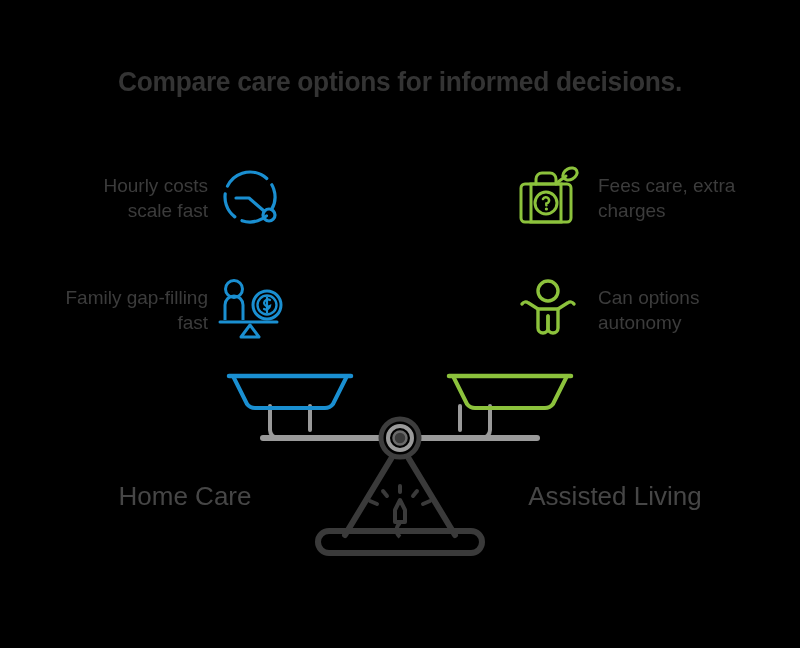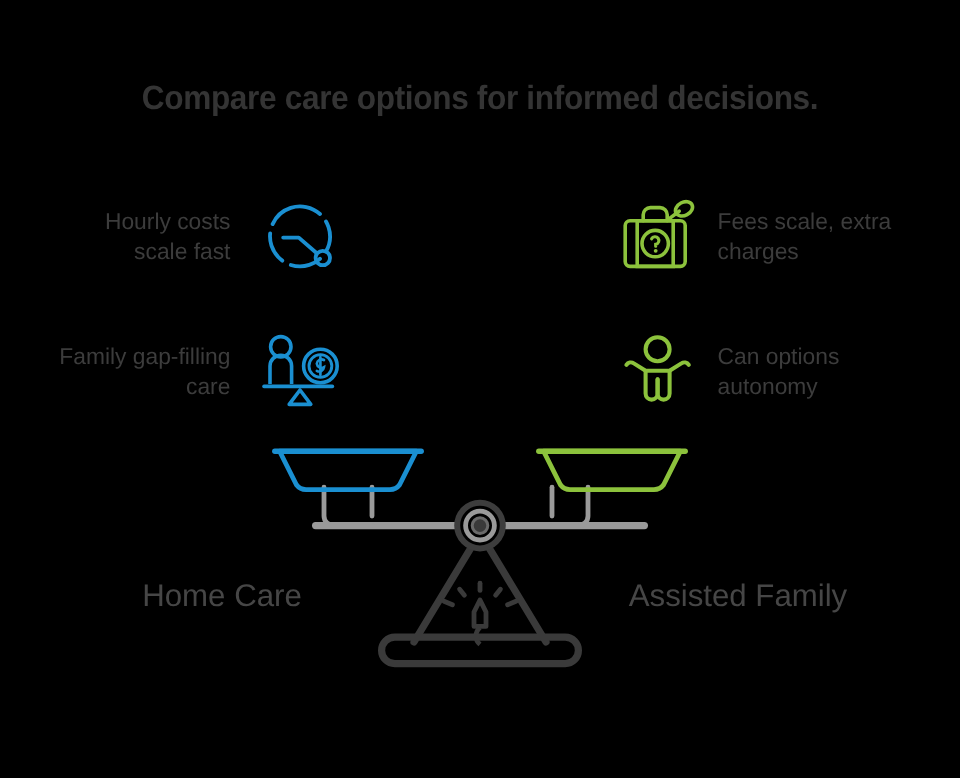--- a/index.html
+++ b/index.html
@@ -67,21 +67,21 @@
     box-sizing: border-box;
   }
 
   .feat-label {
     font-size: 19px;
     line-height: 25px;
     color: #3c3c3c;
     font-family: "Liberation Sans", sans-serif;
     white-space: pre-line;
   }
-  .side-left .feat-label { text-align: right; margin-right: 24px; }
+  .side-left .feat-label { text-align: right; margin-right: 8px; }
   .side-right .feat-label { text-align: left; margin-left: 14px; }
 
   .feat-icon {
     width: 72px;
     height: 68px;
     flex: 0 0 72px;
     display: flex;
     align-items: center;
     justify-content: center;
   }
@@ -142,30 +142,30 @@
 
           <rect x="7" y="18" width="50" height="38" rx="4" fill="none" stroke="#8cc23c" stroke-width="3"></rect>
 
           <rect x="17" y="18" width="30" height="38" fill="none" stroke="#8cc23c" stroke-width="3"></rect>
 
           <circle cx="32" cy="37" r="11" fill="none" stroke="#8cc23c" stroke-width="3"></circle>
           <path d="M29 33 a3.2 3.2 0 1 1 3.4 4.6 v1.6" fill="none" stroke="#8cc23c" stroke-width="2.6" stroke-linecap="round"></path>
           <circle cx="32.4" cy="43" r="1.6" fill="#8cc23c"></circle>
         </svg>
       </div>
-      <div class="feat-label">Fees scale, extra
+      <div class="feat-label">Fees care, extra
 charges</div>
     </div>
   </div>
 
   <div class="feature-row" id="row-2">
 
     <div class="side-left">
       <div class="feat-label">Family gap-filling
-care</div>
+fast</div>
       <div class="feat-icon">
         <svg width="70" height="66" viewBox="0 0 70 66">
 
           <circle cx="17" cy="12" r="8.5" fill="none" stroke="#1a8fd1" stroke-width="3"></circle>
 
           <path d="M8 43 V28 a9 9 0 0 1 9-9 a9 9 0 0 1 9 9 V43" fill="none" stroke="#1a8fd1" stroke-width="3" stroke-linejoin="round"></path>
 
           <circle cx="50" cy="28" r="14" fill="none" stroke="#1a8fd1" stroke-width="3"></circle>
           <circle cx="50" cy="28" r="9.5" fill="none" stroke="#1a8fd1" stroke-width="2.4"></circle>
           <path d="M53 23 a4 4 0 0 0 -6 3 a4 4 0 0 0 6 3 a4 4 0 0 1 -6 3" fill="none" stroke="#1a8fd1" stroke-width="2.2" stroke-linecap="round"></path>
@@ -223,15 +223,15 @@
       <path d="M238 16 H352 L338 44 a10 10 0 0 1 -8 4 H260 a10 10 0 0 1 -8 -4 Z" fill="none" stroke="#8cc23c" stroke-width="4" stroke-linejoin="round"></path>
       <path d="M234 16 H356" fill="none" stroke="#8cc23c" stroke-width="4.5" stroke-linecap="round"></path>
 
       <circle cx="185" cy="78" r="19" fill="#000000" stroke="#3d3d3d" stroke-width="5"></circle>
       <circle cx="185" cy="78" r="12" fill="none" stroke="#9a9a9a" stroke-width="4"></circle>
       <circle cx="185" cy="78" r="6.5" fill="#3a3a3a" stroke="#6a6a6a" stroke-width="2.5"></circle>
     </svg>
   </div>
 
   <div class="cat-label" id="cat-left">Home Care</div>
-  <div class="cat-label" id="cat-right">Assisted Family</div>
+  <div class="cat-label" id="cat-right">Assisted Living</div>
 
 </div>
 
 </body></html>

